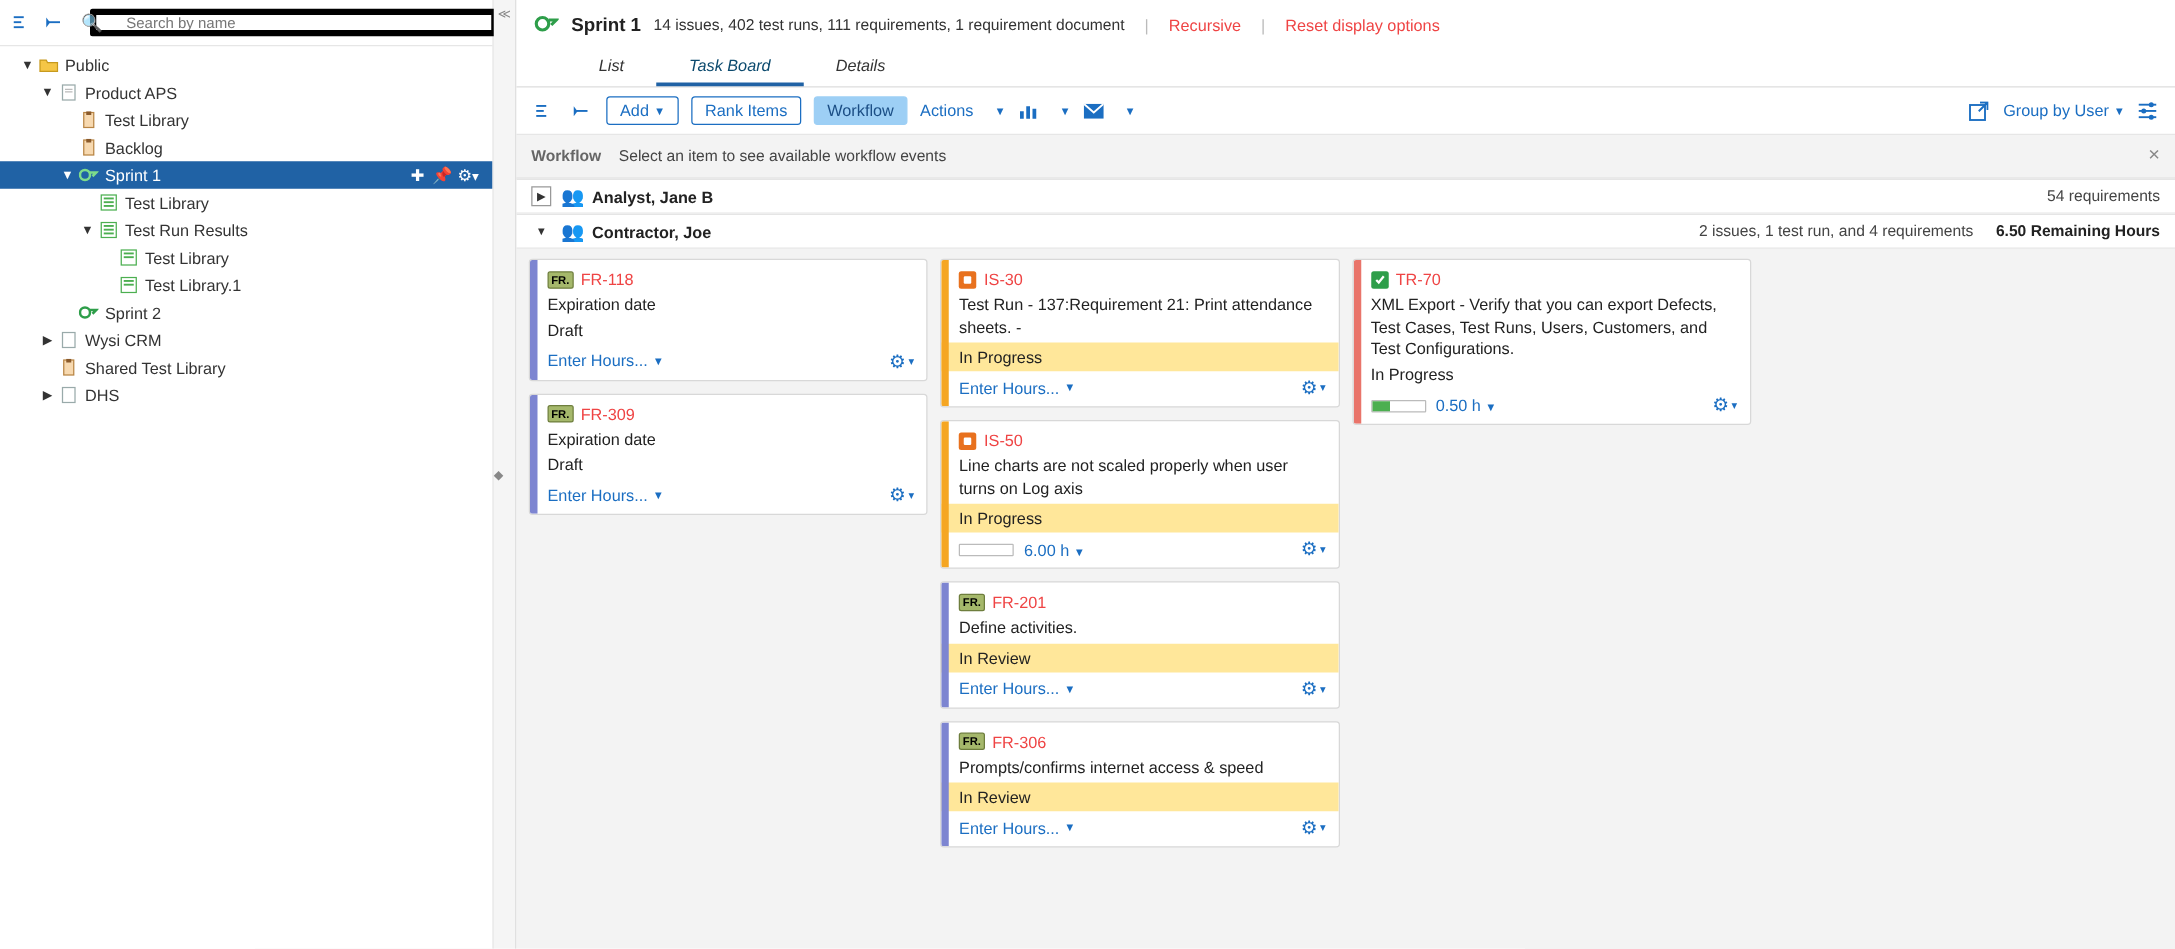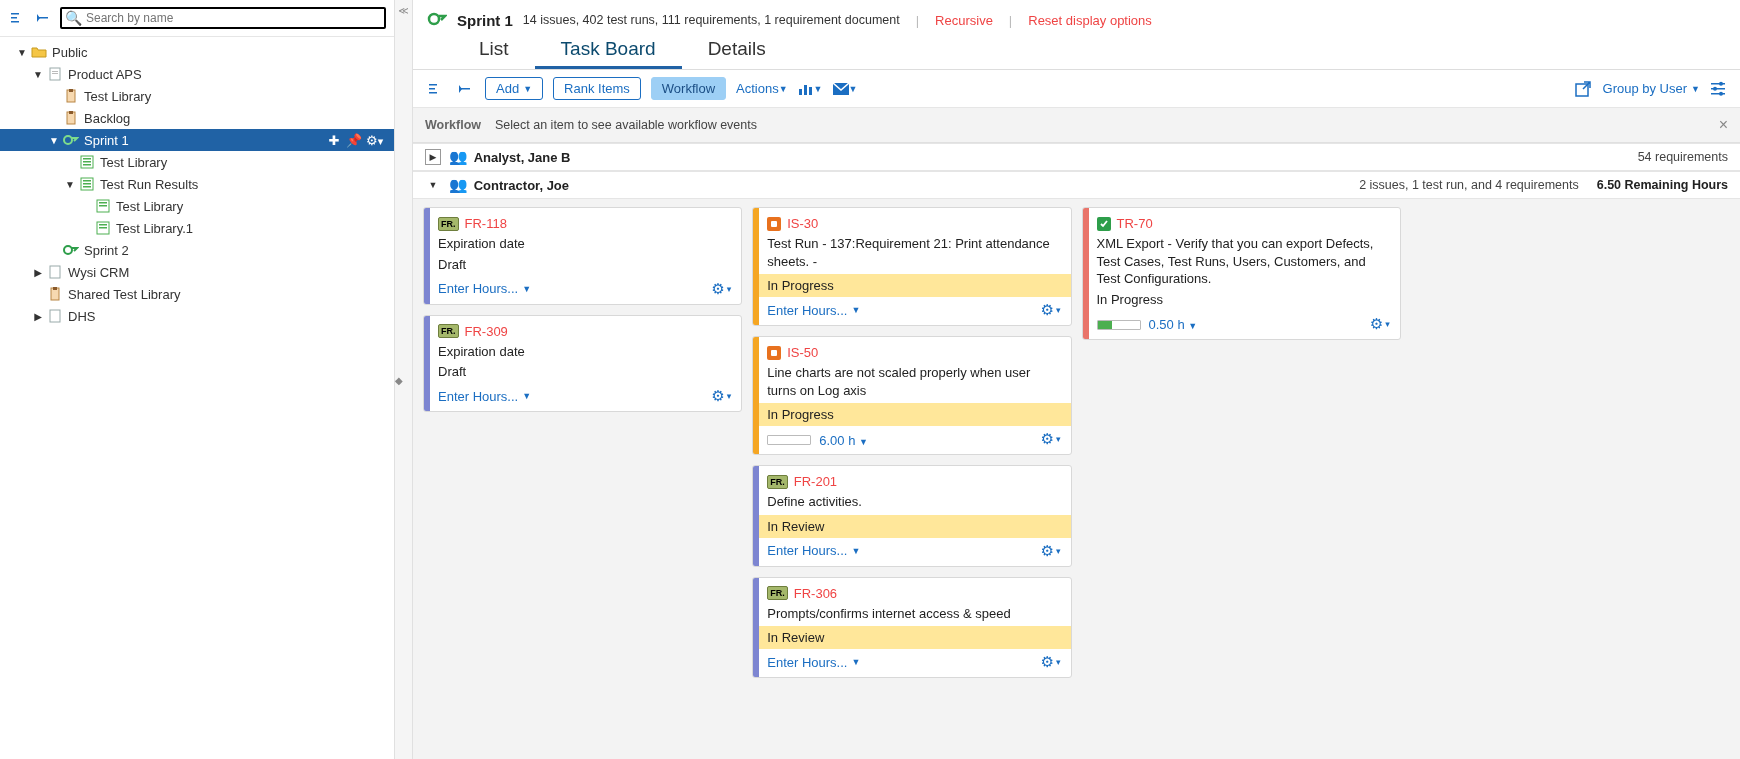--- a/index.html
+++ b/index.html
@@ -8,49 +8,49 @@
 
 .app { display: flex; height: 759px; width: 1740px; }
 .sidebar { width: 395px; border-right: 1px solid #e0e0e0; display: flex; flex-direction: column; }
 .splitter { width: 18px; background: #f5f5f5; border-right: 1px solid #e0e0e0; position: relative; display:flex; align-items:flex-start; justify-content:center; padding-top:5px;}
 .splitter-handle { position: absolute; top: 50%; left: 0; transform: translateY(-50%); color:#888; font-size:10px; }
 .main { flex: 1; display: flex; flex-direction: column; min-width: 0; }
 
 .sb-top { display:flex; align-items:center; gap:8px; padding:7px 8px; border-bottom:1px solid #e6e6e6; }
 .sb-top .ticon { width:18px; height:16px; display:inline-flex; align-items:center; justify-content:center; color:#1b6ec2; font-size:12px;}
 .search-wrap { flex:1; position:relative; }
-.search-wrap input { width:100%; height:22px; border:2px solid #000000; border-radius:2px; padding:1px 6px 2px 24px; font-size:12px; color:#555;}
+.search-wrap input { width:100%; height:22px; border:5px solid #000000; border-radius:2px; padding:1px 6px 2px 24px; font-size:12px; color:#555;margin-left:12px;}
 .search-wrap .mag { position:absolute; left:5px; top:3px; color:#888; font-size:14px;}
 
 .tree { flex:1; overflow:auto; padding:4px 0; }
 .tree-row { display:flex; align-items:center; height:22px; padding:0 6px 0 0; white-space:nowrap; cursor:default;}
 .tree-row .ind { display:inline-block; }
 .tree-row .expander { width:16px; height:16px; display:inline-flex; align-items:center; justify-content:center; color:#333; font-size:10px; cursor:pointer;}
 .tree-row .icon { width:18px; height:16px; display:inline-flex; align-items:center; justify-content:center; margin-right:4px;}
 .tree-row.selected { background:#2062a5; color:#fff; }
 .tree-row.selected a, .tree-row.selected .expander { color:#fff; }
 .tree-actions { margin-left:auto; display:flex; gap:4px; padding-right:6px; }
 .tree-actions span { width:16px; text-align:center; }
 svg { display:block; }
 
 .header { display:flex; align-items:center; gap:10px; padding:10px 14px 6px 14px; }
 .header .sprint-icon { width:20px; height:20px; }
 .header .title { font-weight:bold; font-size:15px; color:#222; }
 .header .summary { color:#333; font-size:12.5px; }
 .header .pipe { color:#bbb; margin:0 6px; }
 
 .tabs { display:flex; border-bottom:1px solid #ddd; padding-left:40px; height:34px; align-items:flex-end; }
-.tab { padding:8px 26px 9px; color:#333; cursor:pointer; font-size:19px; }
+.tab { padding:8px 26px 9px; color:#333; cursor:pointer; font-size:13px;font-style:italic; }
 .tab.active { border-bottom:3px solid #2062a5; font-weight:normal; color:#0c4a6e; padding-bottom:6px;}
 
 .toolbar { display:flex; align-items:center; gap:10px; padding:7px 12px; border-bottom:1px solid #e6e6e6; }
 .toolbar .iconbtn { width:20px; height:20px; display:inline-flex; align-items:center; justify-content:center; color:#1b6ec2; cursor:pointer; }
 .btn { border:1px solid #1b6ec2; color:#1b6ec2; background:#fff; border-radius:3px; padding:3px 10px; font-size:13px; cursor:pointer; display:inline-flex; align-items:center; gap:4px;}
 .btn.highlight { background:#9dcff5; border-color:#9dcff5; color:#1b4e85;}
-.toolbar .menuitem { color:#1b6ec2; cursor:pointer; display:inline-flex; align-items:center; gap:0; font-size:13px;}
+.toolbar .menuitem { color:#1b6ec2; cursor:pointer; display:inline-flex; align-items:center; gap:17px; font-size:13px;}
 .toolbar .caret { font-size:9px; color:#1b6ec2; }
 .toolbar .spacer { flex:1; }
 .group-by { color:#1b6ec2; display:inline-flex; align-items:center; gap:4px; cursor:pointer;}
 .settings-icon{ color:#1b6ec2; font-size:16px; cursor:pointer;}
 
 .wf-bar { display:flex; align-items:center; background:#f3f3f3; border-bottom:1px solid #e0e0e0; padding:8px 12px; font-size:12.5px;}
 .wf-bar .label { color:#666; font-weight:bold; margin-right:14px;}
 .wf-bar .msg { color:#444; }
 .wf-bar .close { margin-left:auto; color:#888; cursor:pointer; font-size:16px;}
 

